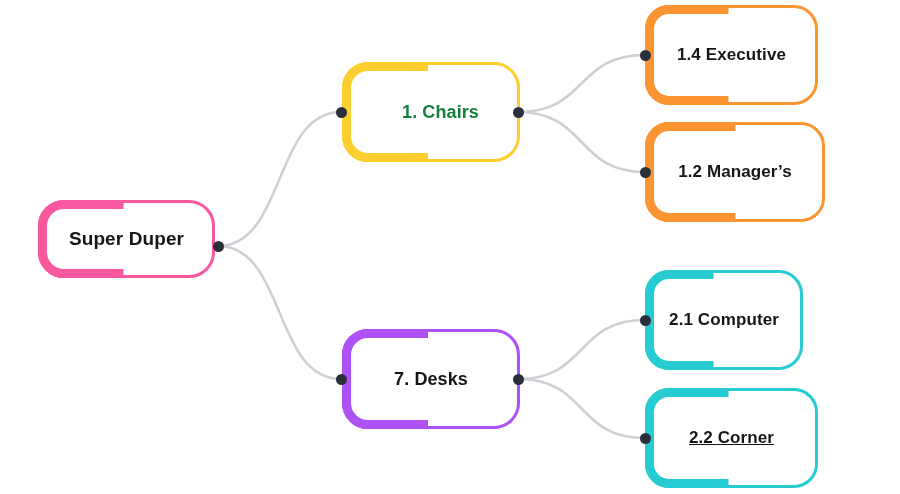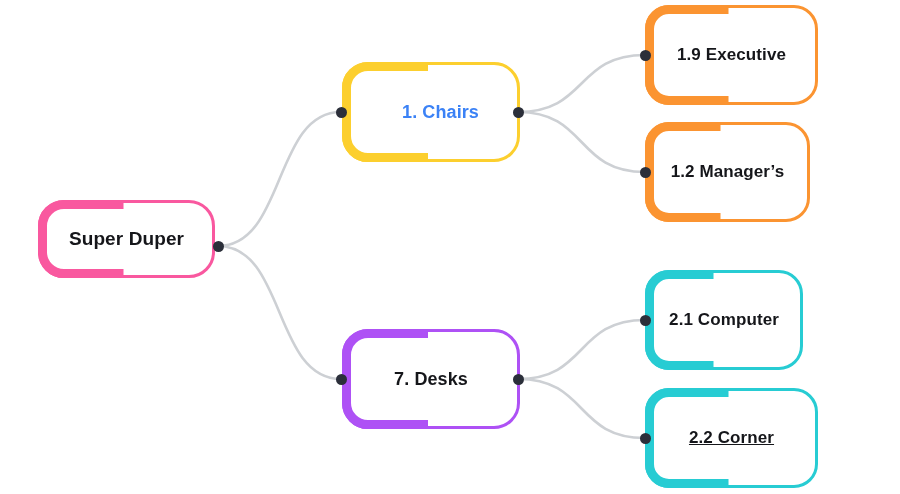--- a/index.html
+++ b/index.html
@@ -75,33 +75,33 @@
       <path d="M 518 379 C 587.85 379, 575.15 438, 645 438" fill="none" stroke="#cdd0d4" stroke-width="2.6" stroke-linecap="round"></path>
     </svg>
 <div class="node" style="left: 38px; top: 200px; width: 177px; height: 78px;">
       <div class="outline-thin" style="border: 3px solid rgb(249, 88, 159); border-radius: 26px;"></div>
       <div class="outline-thick" style="border: 9px solid rgb(249, 88, 159); border-radius: 26px; clip-path: inset(0px 91.5px 0px 0px);"></div>
       <div class="label" style="font-size: 19px; color: rgb(21, 22, 26);">Super Duper</div>
     </div>
     <div class="node" style="left: 342px; top: 62px; width: 178px; height: 100px;">
       <div class="outline-thin" style="border: 3px solid rgb(252, 207, 46); border-radius: 26px;"></div>
       <div class="outline-thick" style="border: 9px solid rgb(252, 207, 46); border-radius: 26px; clip-path: inset(0px 92px 0px 0px);"></div>
-      <div class="label" style="font-size: 18px; color: #3b82f6; padding-left: 19px;">1.  Chairs</div>
+      <div class="label" style="font-size: 18px; color: #15803d; padding-left: 19px;">1.  Chairs</div>
     </div>
     <div class="node" style="left: 342px; top: 329px; width: 178px; height: 100px;">
       <div class="outline-thin" style="border: 3px solid rgb(174, 81, 245); border-radius: 26px;"></div>
       <div class="outline-thick" style="border: 9px solid rgb(174, 81, 245); border-radius: 26px; clip-path: inset(0px 92px 0px 0px);"></div>
       <div class="label" style="font-size: 18px; color: rgb(21, 22, 26);">7. Desks</div>
     </div>
     <div class="node" style="left: 645px; top: 5px; width: 173px; height: 100px;">
       <div class="outline-thin" style="border: 3px solid rgb(251, 148, 49); border-radius: 24px;"></div>
       <div class="outline-thick" style="border: 9px solid rgb(251, 148, 49); border-radius: 24px; clip-path: inset(0px 89.5px 0px 0px);"></div>
-      <div class="label" style="font-size: 17px; color: rgb(21, 22, 26);">1.9 Executive</div>
+      <div class="label" style="font-size: 17px; color: rgb(21, 22, 26);">1.4 Executive</div>
     </div>
-    <div class="node" style="left: 645px; top: 122px; width: 165px; height: 100px;">
+    <div class="node" style="left: 645px; top: 122px; width: 180px; height: 100px;">
       <div class="outline-thin" style="border: 3px solid rgb(251, 148, 49); border-radius: 24px;"></div>
       <div class="outline-thick" style="border: 9px solid rgb(251, 148, 49); border-radius: 24px; clip-path: inset(0px 89.5px 0px 0px);"></div>
       <div class="label" style="font-size: 17px; color: rgb(21, 22, 26);">1.2 Manager’s</div>
     </div>
     <div class="node" style="left: 645px; top: 270px; width: 158px; height: 100px;">
       <div class="outline-thin" style="border: 3px solid rgb(39, 204, 211); border-radius: 24px;"></div>
       <div class="outline-thick" style="border: 9px solid rgb(39, 204, 211); border-radius: 24px; clip-path: inset(0px 89.5px 0px 0px);"></div>
       <div class="label" style="font-size: 17px; color: rgb(21, 22, 26);">2.1 Computer</div>
     </div>
     <div class="node" style="left: 645px; top: 388px; width: 173px; height: 100px;">

